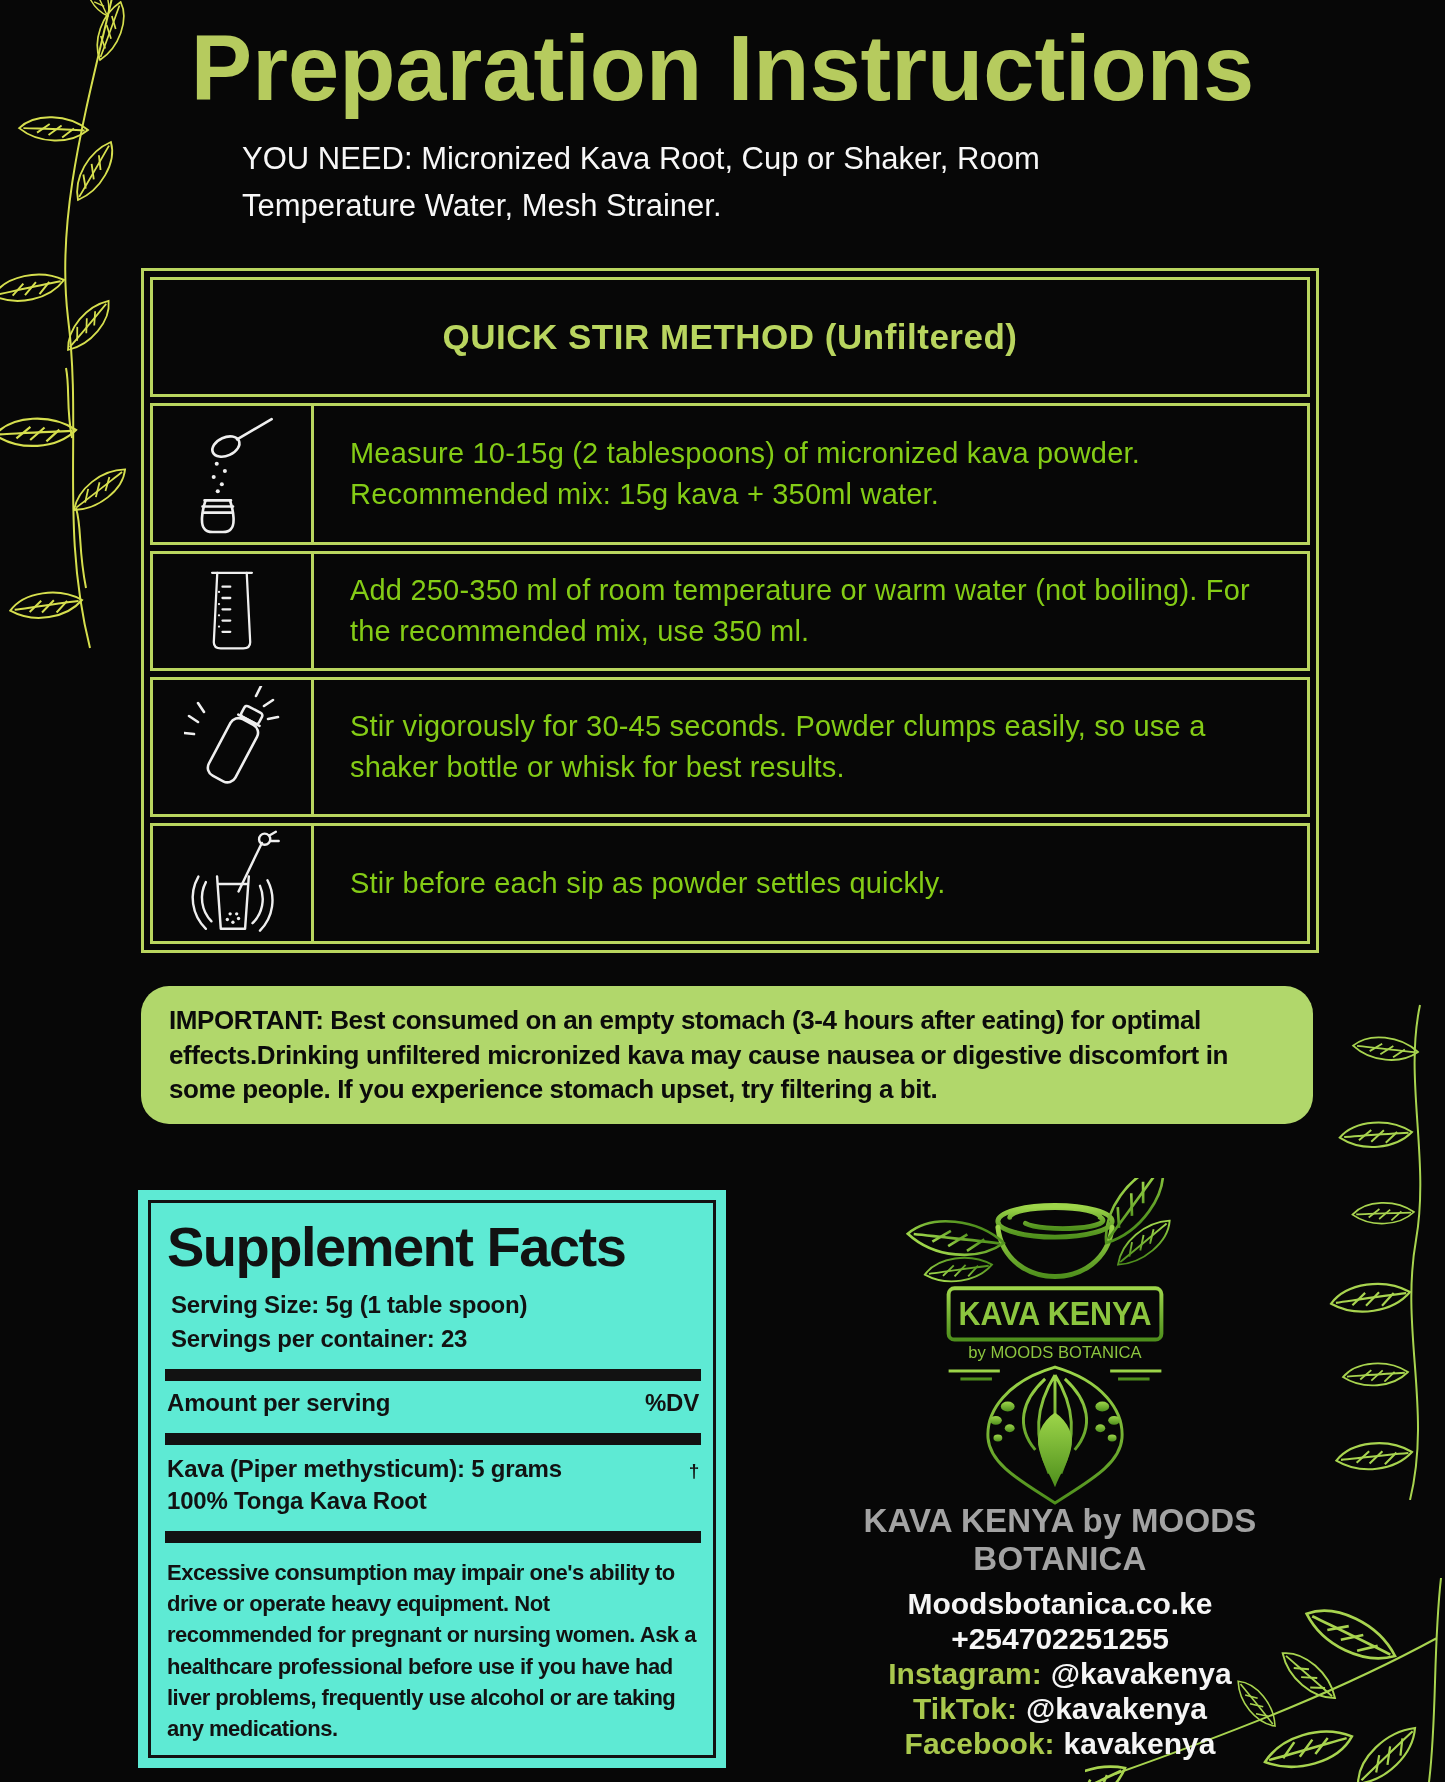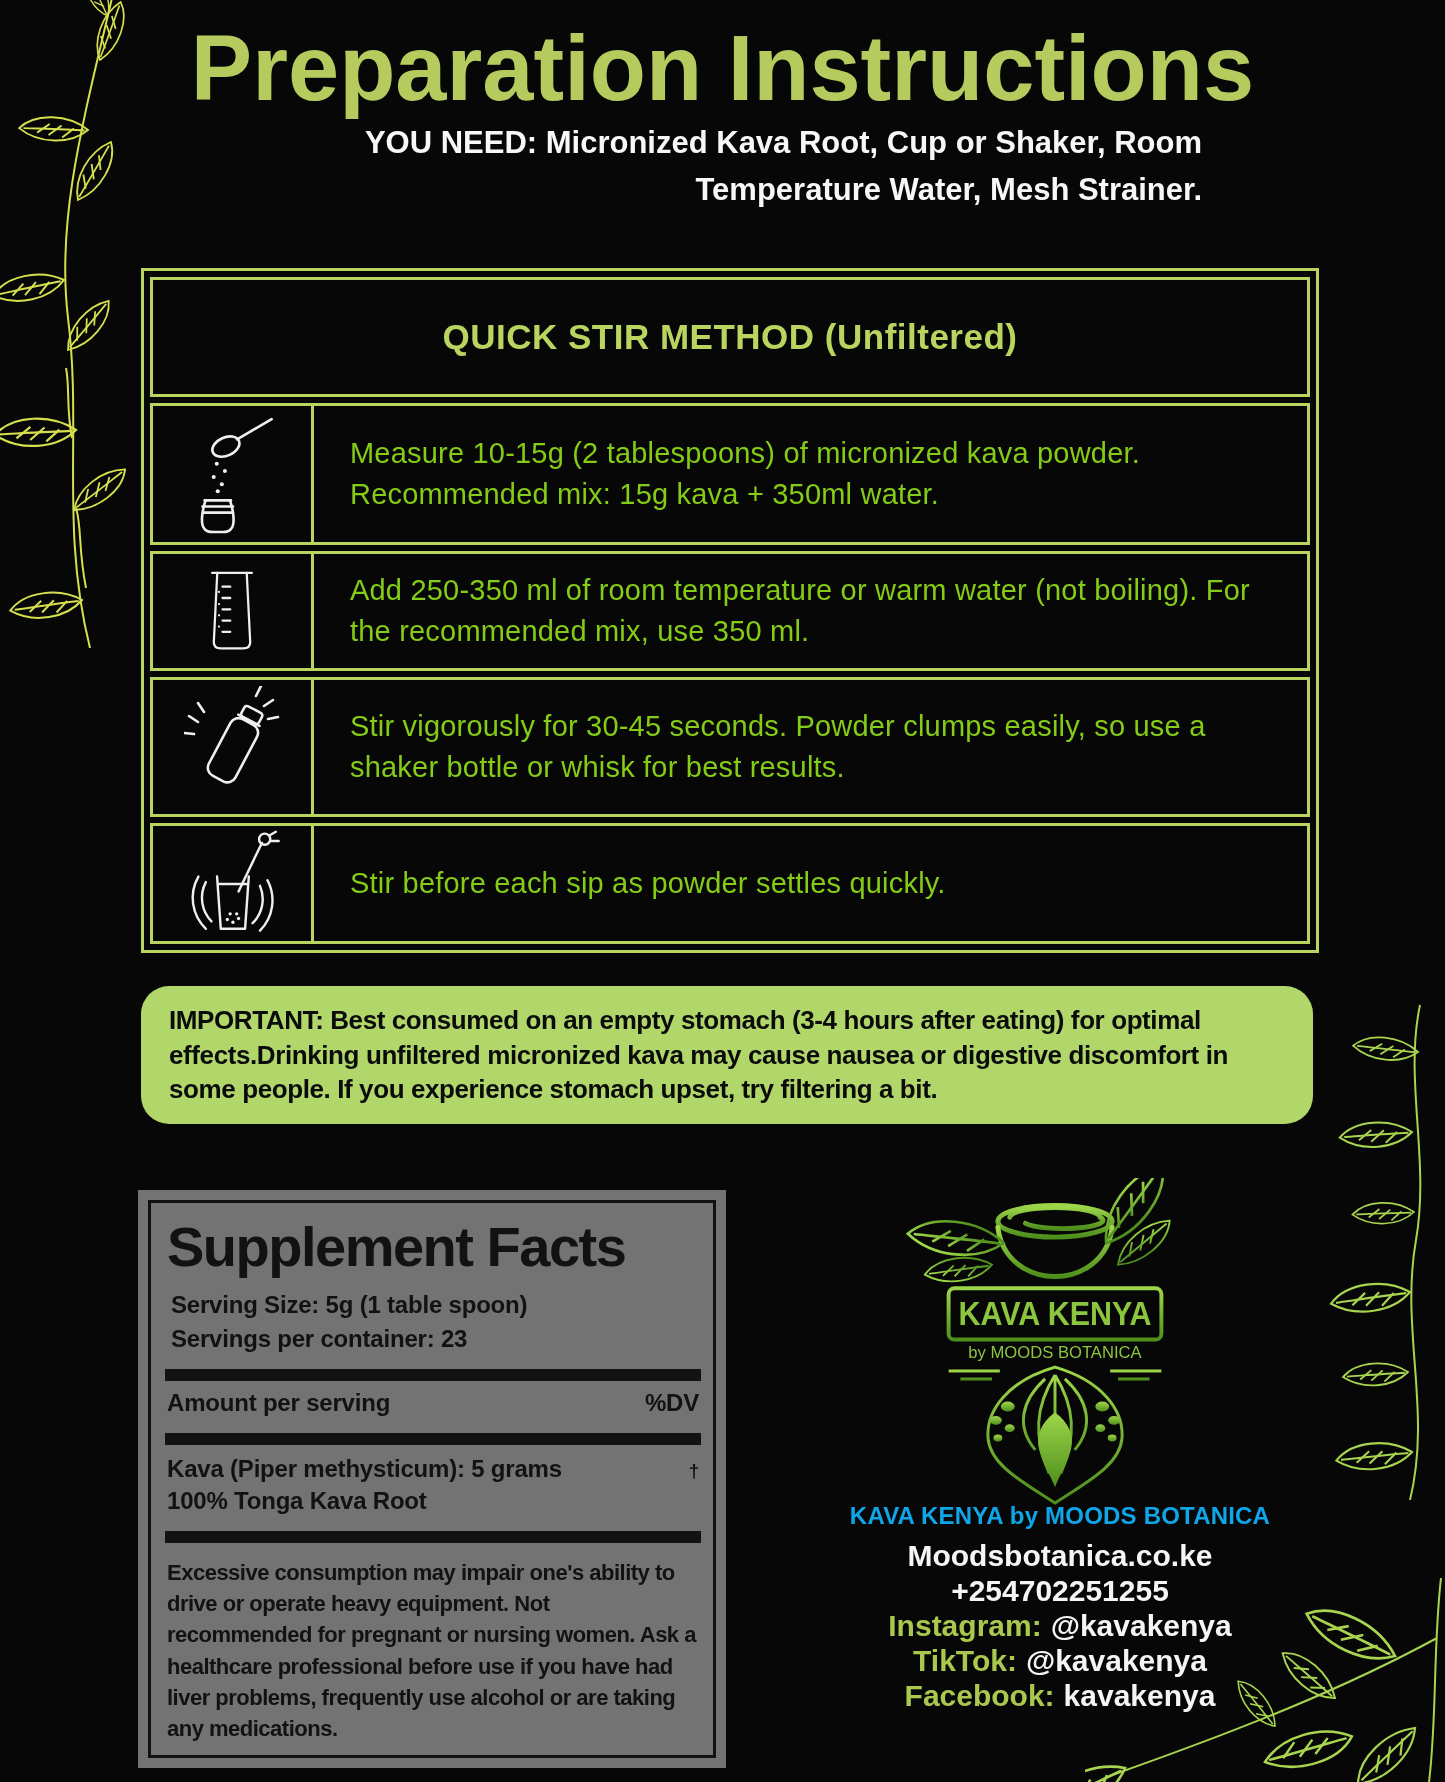--- a/index.html
+++ b/index.html
@@ -4,56 +4,56 @@
 <style>
   html,body{margin:0;padding:0;background:#070707;}
   .canvas{position:relative;width:1445px;height:1782px;background:#070707;overflow:hidden;
           font-family:"Liberation Sans",sans-serif;}
   
   .vine{position:absolute;pointer-events:none;}
   .vine path{fill:none;}
   
   .page-title{position:absolute;top:22px;left:0;width:100%;text-align:center;
               font-size:92px;font-weight:700;color:#b6cb5e;letter-spacing:0;line-height:1.0;}
-  .you-need{position:absolute;top:120px;left:242px;width:960px;text-align:right;
-            font-size:31px;font-weight:700;color:#f7f7f7;line-height:1.5;}
+  .you-need{position:absolute;top:136px;left:242px;width:960px;text-align:left;
+            font-size:31px;font-weight:400;color:#f7f7f7;line-height:1.5;}
   
   .method-table{position:absolute;left:141px;top:268px;width:1178px;box-sizing:border-box;
                 border:3px solid #b9d55f;padding:6px;display:flex;flex-direction:column;gap:6px;justify-content:space-between;}
   .method-header{border:3px solid #b9d55f;height:114px;display:flex;align-items:center;justify-content:center;
                  font-size:35px;font-weight:700;color:#b9d55f;letter-spacing:.5px;}
   .step{border:3px solid #b9d55f;display:flex;align-items:stretch;}
   .step-icon{flex:0 0 158px;border-right:3px solid #b9d55f;display:flex;align-items:center;justify-content:center;}
   .step-text{flex:1;display:flex;align-items:center;padding:10px 36px;
              font-size:29px;color:#84cc16;line-height:1.42;font-weight:400;letter-spacing:.2px;}
   .h142{height:136px}.h120{height:114px}.h140{height:134px}.h121{height:115px}
   .icon-svg{stroke:#efefef;fill:none;stroke-width:2.6;stroke-linecap:round;stroke-linejoin:round;}
   .icon-svg .dot{fill:#efefef;stroke:none;}
   
   .important-note{position:absolute;left:141px;top:986px;width:1172px;box-sizing:border-box;
                   background:#b1d76b;border-radius:28px;padding:17px 28px;
                   font-size:26px;font-weight:700;color:#0b0b0b;line-height:1.33;letter-spacing:-0.4px;}
   
-  .supp-panel{position:absolute;left:138px;top:1190px;width:588px;height:578px;background:#737373;box-sizing:border-box;padding:10px;}
+  .supp-panel{position:absolute;left:138px;top:1190px;width:588px;height:578px;background:#5eead4;box-sizing:border-box;padding:10px;}
   .supp-inner{border:3px solid #121212;height:100%;box-sizing:border-box;padding:14px 12px 10px 14px;color:#121212;}
   .supp-title{font-size:56px;font-weight:700;letter-spacing:-1.5px;line-height:1.0;margin:2px 0 16px 2px;}
   .supp-line{font-size:24px;font-weight:700;margin:4px 0 6px 6px;letter-spacing:-0.2px;}
   .supp-bar{height:12px;background:#121212;margin:16px 0 8px 0;}
   .supp-row{display:flex;justify-content:space-between;align-items:baseline;
             font-size:24px;font-weight:700;margin:6px 2px 0 2px;letter-spacing:-0.2px;}
   .supp-ingredient{margin-top:10px;}
   .dagger{font-size:19px;}
   .supp-detail{font-size:24px;font-weight:700;margin:4px 2px 0 2px;letter-spacing:-0.2px;}
   .supp-disclaimer{font-size:22px;font-weight:700;line-height:1.42;margin:14px 2px 0 2px;letter-spacing:-0.5px;}
   
   .logo{position:absolute;left:885px;top:1178px;}
   .logo text{font-family:"Liberation Sans",sans-serif;}
   
   .contact{position:absolute;left:790px;top:1502px;width:540px;text-align:center;color:#f5f5f5;}
-  .contact-heading{font-size:24px;font-weight:700;color:#0ea5e9;margin-bottom:8px;letter-spacing:.2px;}
+  .contact-heading{font-size:33px;font-weight:700;color:#a3a3a3;margin-bottom:8px;letter-spacing:.2px;}
   .contact-line{font-size:30px;font-weight:700;line-height:35px;}
   .social-label{color:#a9c84d;margin-right:9px;}
   .social-handle{color:#f5f5f5;}
 </style>
 </head>
 <body>
 
 <div class="canvas">
 
   <svg class="vine" style="left:-10px;top:-12px" width="160" height="670" viewBox="0 0 160 670" stroke="#d6df4e" stroke-width="2">

